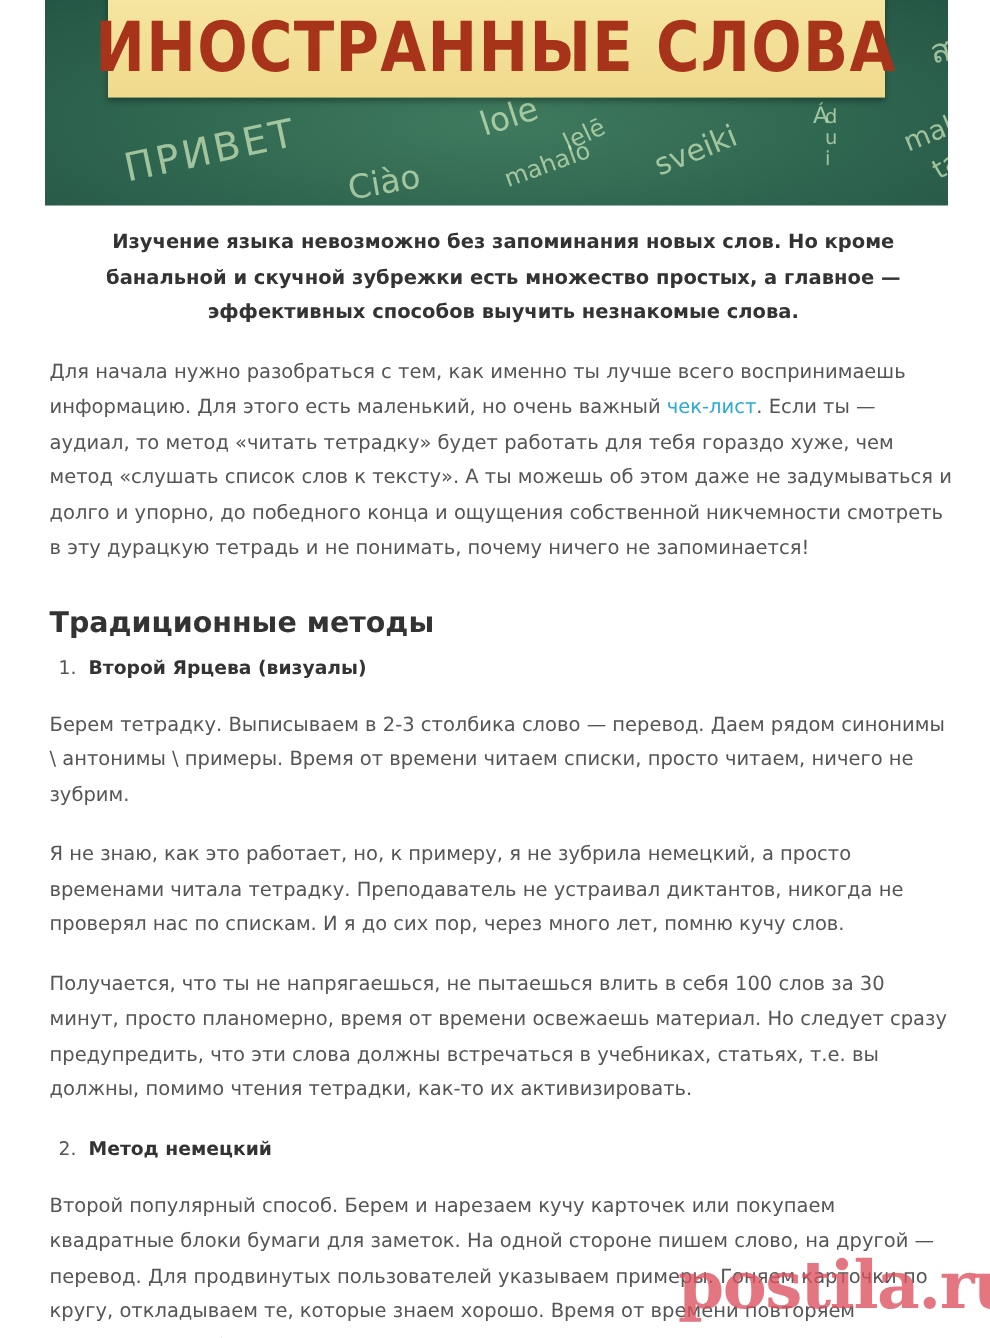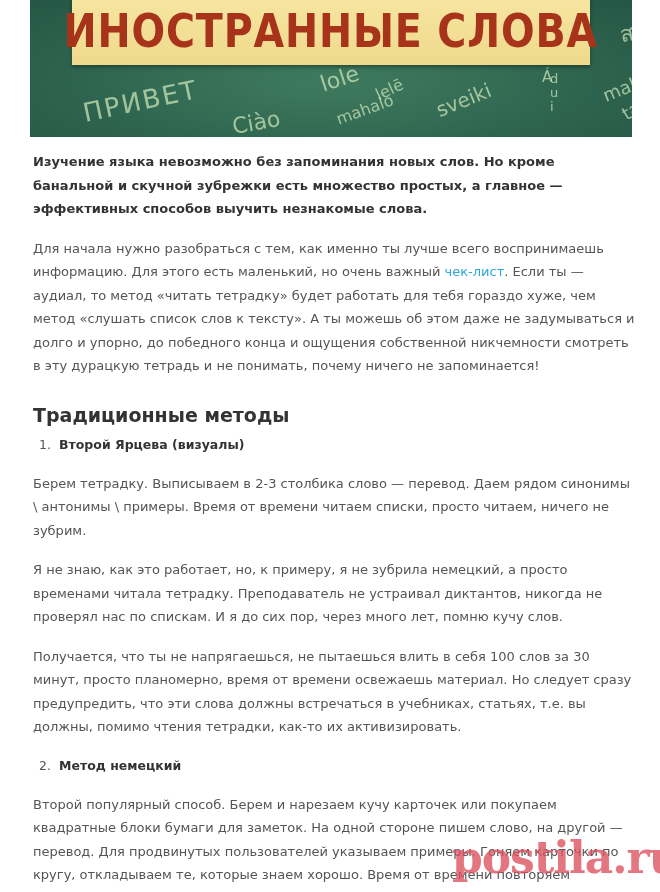--- a/index.html
+++ b/index.html
@@ -71,20 +71,21 @@
     }
     p {
       margin: 0 0 16px 0;
       font-size: 13px;
       line-height: 23.5px;
       color: #555555;
     }
     p.lead {
       font-weight: bold;
       color: #333333;
+      text-align: center;
     }
     a.link {
       color: #2ba9d8;
       text-decoration: none;
       margin-top: 28px;
     }
     h2 {
       margin: 24px 0 6px 0;
       font-size: 19px;
       font-weight: bold;

